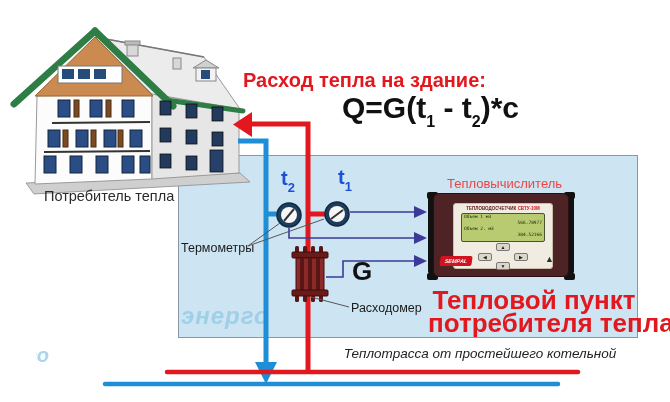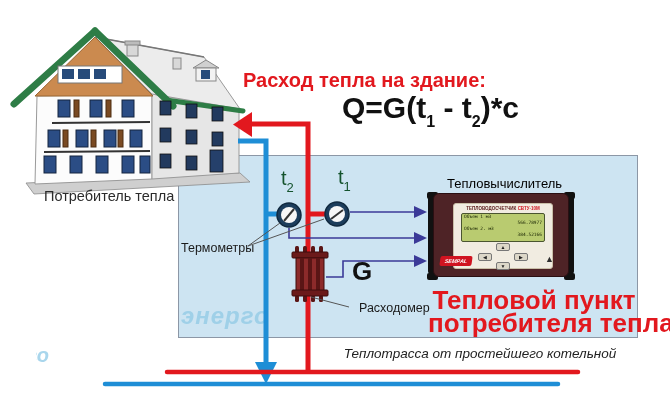--- a/index.html
+++ b/index.html
@@ -8,28 +8,28 @@
   #box{position:absolute;left:178px;top:155px;width:460px;height:183px;background:#cde4f2;border:1.5px solid #8c97a6;box-sizing:border-box;}
   #wm-main{position:absolute;left:181px;top:302px;font-size:24px;font-weight:700;font-style:italic;color:#9fd0e8;letter-spacing:1px;}
   #wm-frag-wrap{position:absolute;left:36px;top:344px;width:58px;height:20px;overflow:hidden;}
   #wm-frag{font-size:20px;font-weight:700;font-style:italic;color:#a9d6ec;margin-left:-56px;white-space:nowrap;}
   #art{position:absolute;left:0;top:0;z-index:2;}
   .title{left:0;top:6px;width:670px;text-align:center;font-size:19.5px;font-weight:700;color:#111;z-index:3;}
   .red{color:#e2181e;}
   .heading-red{left:243px;top:69px;font-size:20px;font-weight:700;z-index:3;}
   .formula{left:342px;top:91px;font-size:30px;font-weight:700;color:#111;z-index:3;}
   .formula sub{font-size:16px;position:relative;top:2px;font-weight:700;}
-  .tlabel{font-size:20px;font-weight:400;color:#14532d;z-index:3;}
+  .tlabel{font-size:20px;font-weight:700;color:#1d4ed8;z-index:3;}
   .tlabel sub{font-size:13px;position:relative;top:2px;}
   .small-label{font-size:12.5px;color:#1a1a1a;z-index:3;}
   .g-symbol{left:352px;top:256px;font-size:26px;font-weight:800;color:#111;z-index:3;}
   .heat-point{left:428px;top:289px;width:212px;text-align:center;font-size:26px;font-weight:700;line-height:23px;z-index:3;}
   .pipeline-label{left:340px;top:346px;width:280px;text-align:center;font-style:italic;font-size:13.5px;color:#222;z-index:3;}
   .house-label{left:44px;top:188px;font-size:14.5px;color:#2b2b2b;z-index:3;}
-  .calc-label{left:447px;top:176px;font-size:13px;color:#000000;z-index:3;}
+  .calc-label{left:447px;top:176px;font-size:13px;color:#ef4444;z-index:3;}
   
   #device{position:absolute;left:428px;top:190px;width:150px;height:92px;z-index:4;}
   #device .rail{position:absolute;width:9px;height:78px;background:#111;border-radius:3px;top:6px;}
   #device .bump{position:absolute;width:11px;height:7px;background:#111;border-radius:2px;}
   #device .body{position:absolute;left:5px;top:3px;width:136px;height:84px;background:#4e2326;border:1px solid #2a0f12;border-radius:6px;box-sizing:border-box;}
   #device .panel{position:absolute;left:19px;top:9px;width:100px;height:66px;background:#f1ece1;border-radius:3px;border:1px solid #c9bfa8;box-sizing:border-box;}
   #device .hdr{margin-top:2px;text-align:center;font-size:4.5px;font-weight:700;letter-spacing:0;white-space:nowrap;}
   #device .hdr .h1{color:#5a1a1a;}
   #device .hdr .h2{color:#d01320;}
   #device .lcd{margin:2px auto 0 auto;width:82px;height:27px;background:#b9cb70;border:1px solid #4a5530;border-radius:2px;overflow:hidden;}
@@ -210,21 +210,21 @@
 
   <div class="t formula"><span>Q=G(t</span><sub>1</sub><span> - t</span><sub>2</sub><span>)*c</span></div>
 
   <div class="t tlabel" style="left:281px;top:167px;"><span>t</span><sub>2</sub></div>
   <div class="t tlabel" style="left:338px;top:166px;"><span>t</span><sub>1</sub></div>
 
   <div class="t small-label" style="left:181px;top:241px;">Термометры</div>
 
   <div class="t g-symbol">G</div>
 
-  <div class="t small-label" style="left:351px;top:301px;margin-left:8px;">Расходомер</div>
+  <div class="t small-label" style="left:351px;top:301px;">Расходомер</div>
 
   <div class="t calc-label">Тепловычислитель</div>
 
   <div class="t heat-point red">
     <div>Тепловой пункт</div>
     <div>потребителя тепла</div>
   </div>
 
   <div class="t pipeline-label">Теплотрасса от простейшего котельной</div>
 

